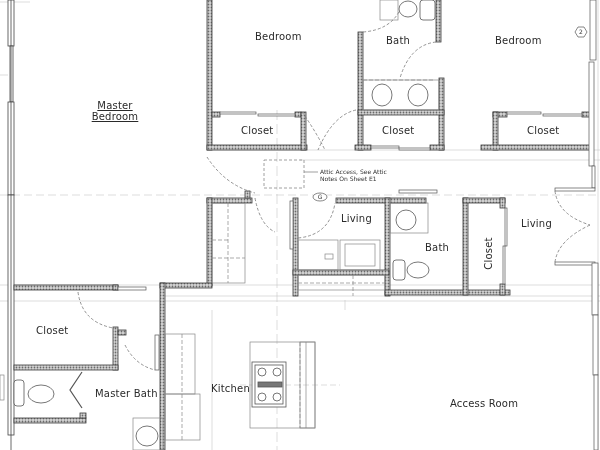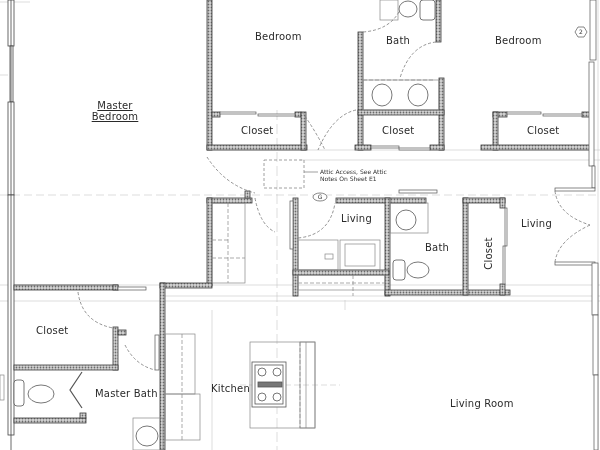--- a/index.html
+++ b/index.html
@@ -231,20 +231,20 @@
 <div class="label" style="left:241px; top:125px;">Closet</div>
 <div class="label" style="left:382px; top:125px;">Closet</div>
 <div class="label" style="left:527px; top:125px;">Closet</div>
 <div class="label" style="left:341px; top:213px;">Living</div>
 <div class="label" style="left:425px; top:242px;">Bath</div>
 <div class="label vertical" style="left:468px; top:248px; width:40px;">Closet</div>
 <div class="label" style="left:521px; top:218px;">Living</div>
 <div class="label" style="left:36px; top:325px;">Closet</div>
 <div class="label" style="left:95px; top:388px;">Master Bath</div>
 <div class="label" style="left:211px; top:383px;">Kitchen</div>
-<div class="label" style="left:450px; top:398px;">Living Room</div>
+<div class="label" style="left:450px; top:398px;">Access Room</div>
 
 <div class="note" style="left:320px; top:168px;">
   <div>Attic Access, See Attic</div>
   <div>Notes On Sheet E1</div>
 </div>
 <div class="tag" style="left:577px; top:28px; width:8px;">2</div>
 <div class="tag" style="left:316px; top:193px; width:8px;">G</div>
 
 </body></html>

